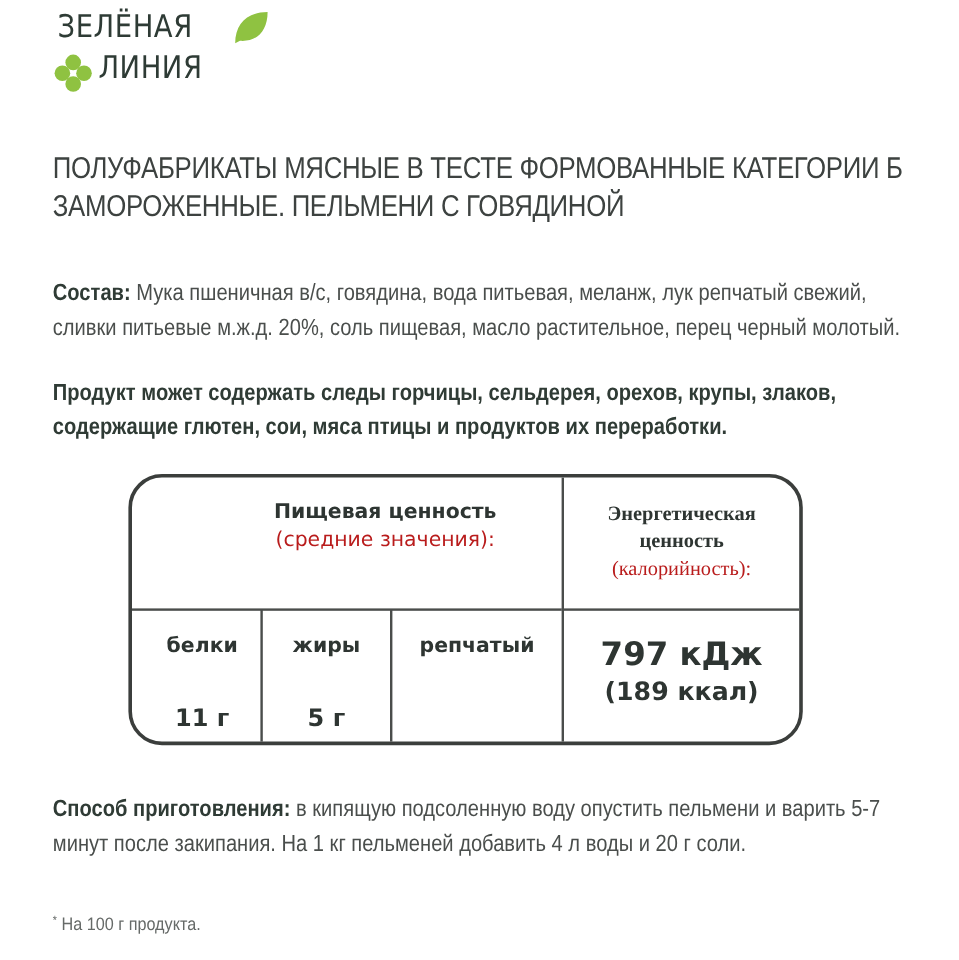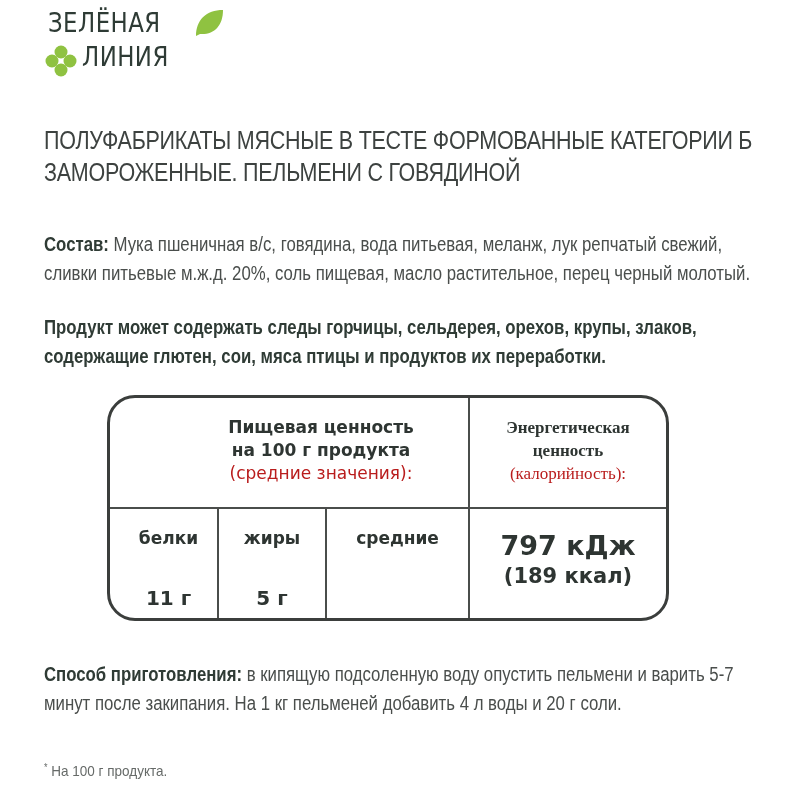--- a/index.html
+++ b/index.html
@@ -99,34 +99,33 @@
 
 <div class="nutri">
   <div class="vline v-main"></div>
   <div class="hline h-main"></div>
   <div class="hline h-main2"></div>
   <div class="vline v-a"></div>
   <div class="vline v-b"></div>
 
   <div class="cell-text hdr-left">
     <div><b>Пищевая ценность</b></div>
-    <div><b>на 100 г продукта</b></div>
     <div class="light">(средние значения):</div>
   </div>
   <div class="cell-text hdr-right">
     <div><b>Энергетическая</b></div>
     <div><b>ценность</b></div>
     <div class="light">(калорийность):</div>
   </div>
 
   <div class="cell-text nut-cell c1">белки</div>
   <div class="cell-text nut-val c1">11 г</div>
   <div class="cell-text nut-cell c2">жиры</div>
   <div class="cell-text nut-val c2">5 г</div>
-  <div class="cell-text nut-cell c3">средние</div>
+  <div class="cell-text nut-cell c3">репчатый</div>
 
   <div class="cell-text energy1">797 кДж</div>
   <div class="cell-text energy2">(189 ккал)</div>
 </div>
 
 <div class="para prep">
   <b>Способ приготовления:</b>
   <span>в кипящую подсоленную воду опустить пельмени и варить 5-7 минут после закипания. На 1 кг пельменей добавить 4 л воды и 20 г соли.</span>
 </div>
 

